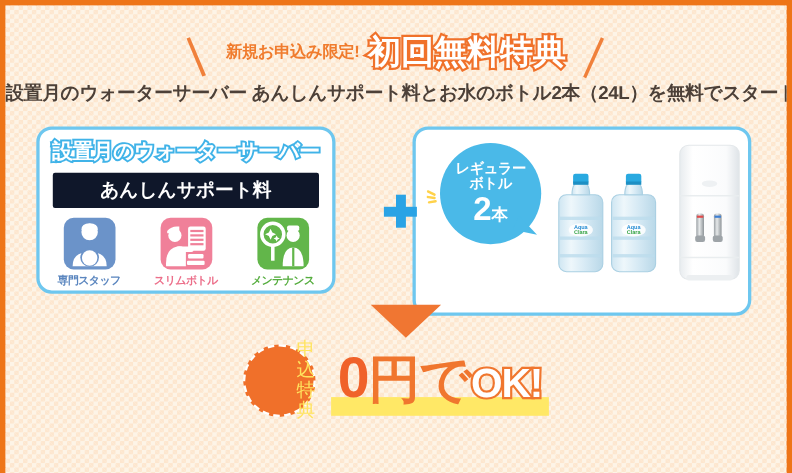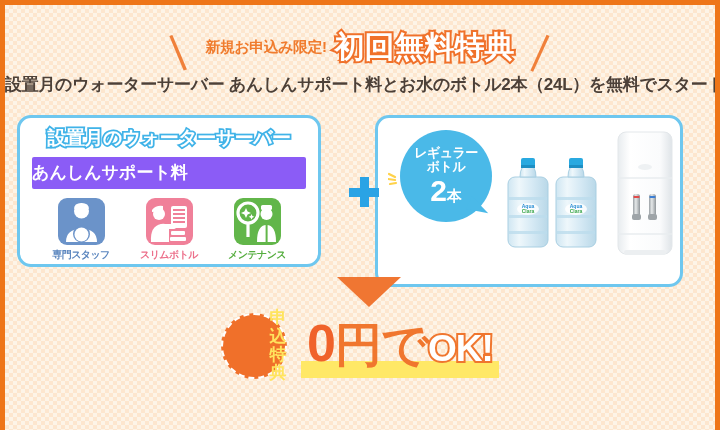--- a/index.html
+++ b/index.html
@@ -60,21 +60,21 @@
     letter-spacing:-0.3px; white-space:nowrap;
   }
 
   
   .card {
     position:absolute;
     background:#fff;
     border:3px solid #6ec7ef;
     border-radius:14px;
   }
-  #card-left  { left:12px;  top:110px; width:304px; height:152px; }
+  #card-left  { left:28px;  top:110px; width:272px; height:152px; }
   #card-right { left:370px; top:110px; width:308px; height:172px; }
 
   
   #plus {
     position:absolute; left:344px; top:172px;
     width:30px; height:30px; z-index:5;
   }
   #plus:before, #plus:after {
     content:""; position:absolute; background:#2aa3e5;
   }
@@ -84,23 +84,23 @@
   
   .card-title {
     text-align:center; margin-top:7px;
     font-size:19px; font-weight:bold; color:#fff;
     -webkit-text-stroke:3.5px #40b3e8;
     paint-order:stroke fill;
     letter-spacing:-0.5px;
   }
   .green-bar {
     margin:6px 12px 0 12px;
-    background:#8b5cf6;
+    background:#0f172a;
     border-radius:2px;
-    text-align:left;
+    text-align:center;
     color:#fff; font-size:17px; font-weight:bold;
     padding:4px 0 5px 0;
     letter-spacing:0px;
   }
   .icon-row {
     display:flex; justify-content:center; gap:24px;
     margin-top:9px;
   }
   .icon-cell { width:64px; text-align:center; }
   .icon-box {
@@ -163,21 +163,21 @@
   #offer {
     position:absolute; left:0; top:308px; width:100%;
     display:flex; align-items:center; justify-content:center; gap:14px;
   }
   #badge {
     width:66px; height:66px; border-radius:50%;
     background:#f0702a;
     border:2px dashed #fff;
     display:flex; flex-direction:column;
     align-items:center; justify-content:center;
-    color:#ffe45e; font-size:17px; font-weight:bold;
+    color:#ffe45e; font-size:17px; font-weight:normal;
     line-height:1.08; letter-spacing:0px;padding-left:48px;
   }
   #offer-text {
     position:relative;
     display:flex; align-items:baseline;
     padding:0 6px 2px 6px;
   }
   #offer-text:before {
     content:""; position:absolute;
     left:0; right:0; bottom:1px; height:17px;

